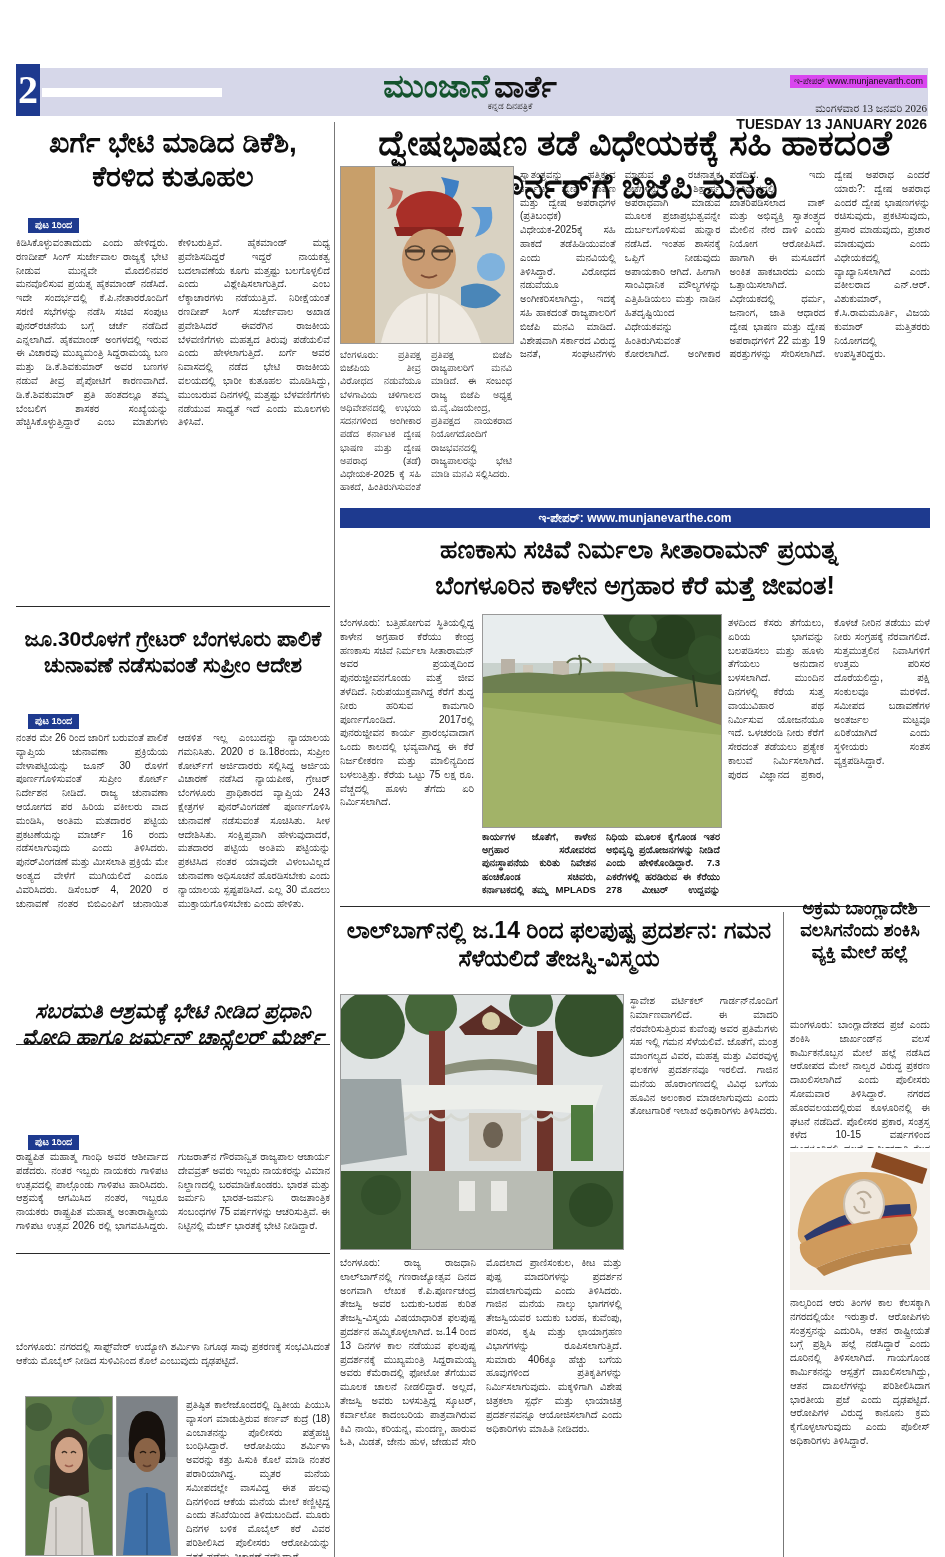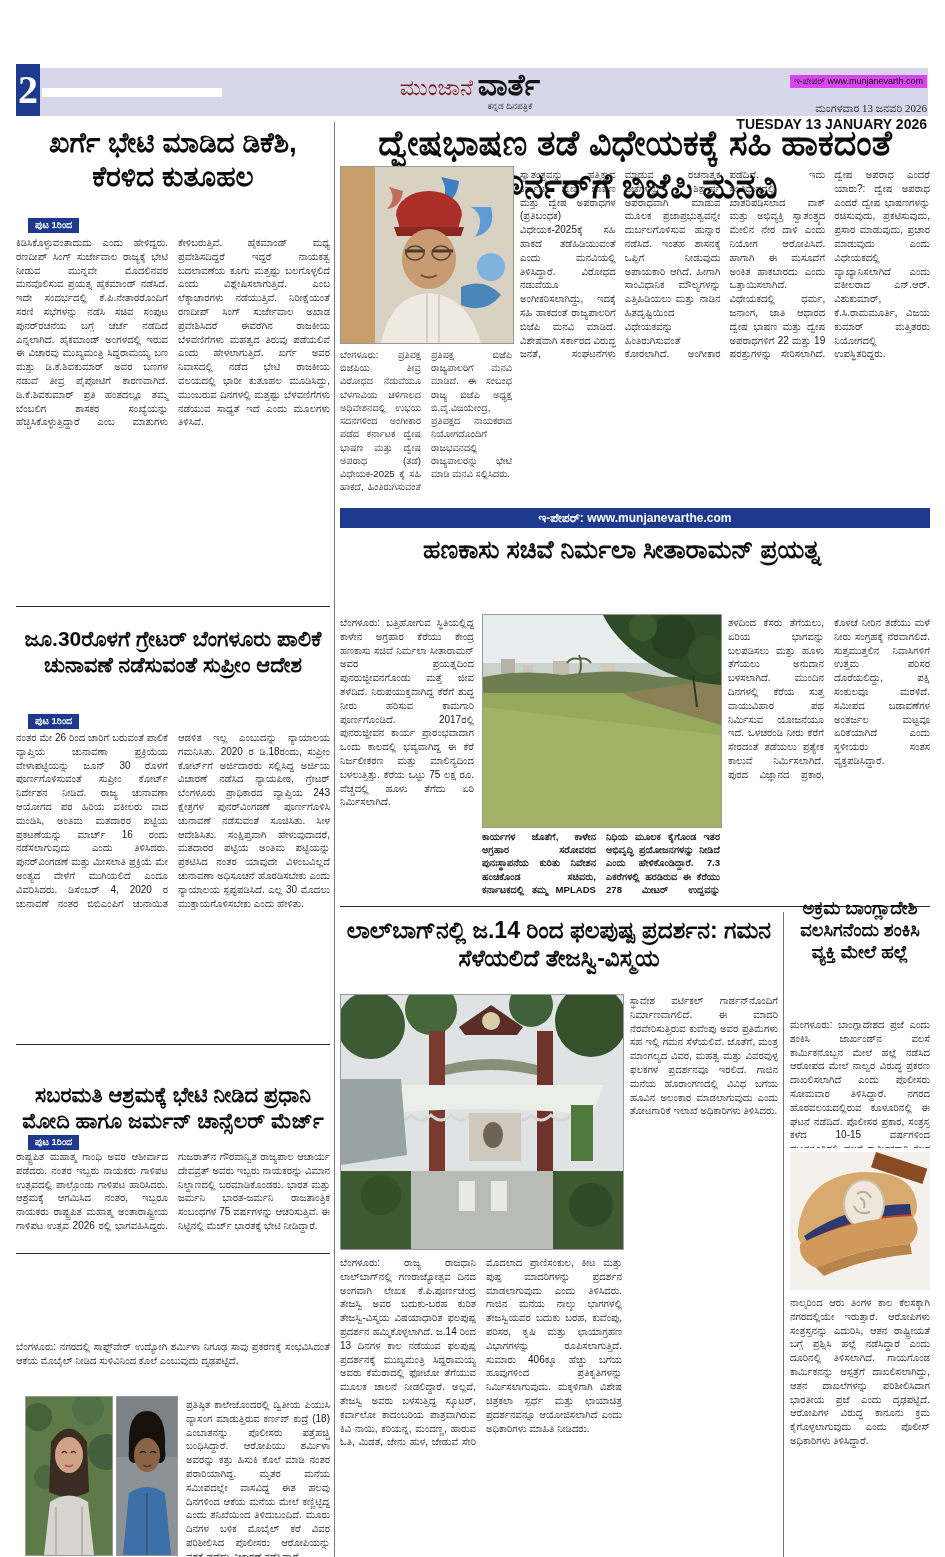--- a/index.html
+++ b/index.html
@@ -7,21 +7,21 @@
   body { font-family:"Liberation Sans", sans-serif; color:#111; }
   .page { position:relative; width:945px; height:1557px; background:#fff; overflow:hidden; }
 
   
   .band { position:absolute; left:16px; top:68px; width:912px; height:48px; background:#d6d7e9; }
   .pageno { position:absolute; left:16px; top:64px; width:24px; height:52px; background:#1e3a8f;
             color:#fff; font-size:40px; font-weight:bold; text-align:center; line-height:52px;
             font-family:"Liberation Serif", serif; }
   .whitestrip { position:absolute; left:42px; top:88px; width:180px; height:9px; background:#fff; }
   .masthead { position:absolute; left:340px; top:70px; width:260px; text-align:center; line-height:1; }
-  .masthead .red { color:#7f1d1d; font-weight:normal; font-size:22px; }
+  .masthead .red { color:#14532d; font-weight:bold; font-size:32px; }
   .masthead .blk { color:#111; font-weight:bold; font-size:30px; }
   .tagline { position:absolute; left:420px; top:101px; width:180px; text-align:center; font-size:9px; color:#222; }
   .hdr-right { position:absolute; right:18px; top:70px; width:200px; text-align:right; }
   .epaper { background:#d946ef; display:inline-block; font-size:9px; padding:1px 4px; color:#111; }
   .date-kn { font-size:11px; color:#222; margin-top:14px;font-family:Liberation Serif, serif; }
   .date-en { font-size:14px; font-weight:bold; color:#111; margin-top:1px; }
 
   
   .headline { font-weight:bold; color:#0d0d0d; text-align:center; line-height:1.22; }
   .body { font-size:10px; line-height:1.38; text-align:justify; color:#151515; overflow:hidden; }
@@ -67,21 +67,21 @@
   <div class="la headline" style="top:126px; font-size:28px;">ಖರ್ಗೆ ಭೇಟಿ ಮಾಡಿದ ಡಿಕೆಶಿ, ಕೆರಳಿದ ಕುತೂಹಲ</div>
   <div class="abs" style="left:28px; top:214px;"><span class="tag">ಪುಟ 1ರಿಂದ</span></div>
   <div class="la body cols2" style="top:236px; height:362px;">ಕಿಡಿಸಿಕೊಳ್ಳುವಂತಾದುದು ಎಂದು ಹೇಳಿದ್ದರು. ರಣದೀಪ್ ಸಿಂಗ್ ಸುರ್ಜೇವಾಲ ರಾಜ್ಯಕ್ಕೆ ಭೇಟಿ ನೀಡುವ ಮುನ್ನವೇ ಮೊದಲಿನವರ ಮನವೊಲಿಸುವ ಪ್ರಯತ್ನ ಹೈಕಮಾಂಡ್ ನಡೆಸಿದೆ. ಇದೇ ಸಂದರ್ಭದಲ್ಲಿ ಕೆ.ಪಿ.ನೇತಾರರೊಂದಿಗೆ ಸರಣಿ ಸಭೆಗಳನ್ನು ನಡೆಸಿ ಸಚಿವ ಸಂಪುಟ ಪುನರ್‌ರಚನೆಯ ಬಗ್ಗೆ ಚರ್ಚೆ ನಡೆದಿದೆ ಎನ್ನಲಾಗಿದೆ. ಹೈಕಮಾಂಡ್ ಅಂಗಳದಲ್ಲಿ ಇರುವ ಈ ವಿಚಾರವು ಮುಖ್ಯಮಂತ್ರಿ ಸಿದ್ದರಾಮಯ್ಯ ಬಣ ಮತ್ತು ಡಿ.ಕೆ.ಶಿವಕುಮಾರ್ ಅವರ ಬಣಗಳ ನಡುವೆ ತೀವ್ರ ಪೈಪೋಟಿಗೆ ಕಾರಣವಾಗಿದೆ. ಡಿ.ಕೆ.ಶಿವಕುಮಾರ್ ಪ್ರತಿ ಹಂತದಲ್ಲೂ ತಮ್ಮ ಬೆಂಬಲಿಗ ಶಾಸಕರ ಸಂಖ್ಯೆಯನ್ನು ಹೆಚ್ಚಿಸಿಕೊಳ್ಳುತ್ತಿದ್ದಾರೆ ಎಂಬ ಮಾತುಗಳು ಕೇಳಿಬರುತ್ತಿವೆ. ಹೈಕಮಾಂಡ್ ಮಧ್ಯ ಪ್ರವೇಶಿಸದಿದ್ದರೆ ಇದ್ದರೆ ನಾಯಕತ್ವ ಬದಲಾವಣೆಯ ಕೂಗು ಮತ್ತಷ್ಟು ಬಲಗೊಳ್ಳಲಿದೆ ಎಂದು ವಿಶ್ಲೇಷಿಸಲಾಗುತ್ತಿದೆ. ಎಂಬ ಲೆಕ್ಕಾಚಾರಗಳು ನಡೆಯುತ್ತಿವೆ. ನಿರೀಕ್ಷೆಯಂತೆ ರಣದೀಪ್ ಸಿಂಗ್ ಸುರ್ಜೇವಾಲ ಅಖಾಡ ಪ್ರವೇಶಿಸಿದರೆ ಈವರೆಗಿನ ರಾಜಕೀಯ ಬೆಳವಣಿಗೆಗಳು ಮಹತ್ವದ ತಿರುವು ಪಡೆಯಲಿವೆ ಎಂದು ಹೇಳಲಾಗುತ್ತಿದೆ. ಖರ್ಗೆ ಅವರ ನಿವಾಸದಲ್ಲಿ ನಡೆದ ಭೇಟಿ ರಾಜಕೀಯ ವಲಯದಲ್ಲಿ ಭಾರೀ ಕುತೂಹಲ ಮೂಡಿಸಿದ್ದು, ಮುಂಬರುವ ದಿನಗಳಲ್ಲಿ ಮತ್ತಷ್ಟು ಬೆಳವಣಿಗೆಗಳು ನಡೆಯುವ ಸಾಧ್ಯತೆ ಇದೆ ಎಂದು ಮೂಲಗಳು ತಿಳಿಸಿವೆ.</div>
   <div class="hrule" style="left:16px; top:606px; width:314px;"></div>
 
   <div class="la headline" style="top:626px; font-size:21px;">ಜೂ.30ರೊಳಗೆ ಗ್ರೇಟರ್ ಬೆಂಗಳೂರು ಪಾಲಿಕೆ ಚುನಾವಣೆ ನಡೆಸುವಂತೆ ಸುಪ್ರೀಂ ಆದೇಶ</div>
   <div class="abs" style="left:28px; top:710px;"><span class="tag">ಪುಟ 1ರಿಂದ</span></div>
   <div class="la body cols2" style="top:731px; height:305px;">ನಂತರ ಮೇ 26 ರಿಂದ ಜಾರಿಗೆ ಬರುವಂತೆ ಪಾಲಿಕೆ ವ್ಯಾಪ್ತಿಯ ಚುನಾವಣಾ ಪ್ರಕ್ರಿಯೆಯ ವೇಳಾಪಟ್ಟಿಯನ್ನು ಜೂನ್ 30 ರೊಳಗೆ ಪೂರ್ಣಗೊಳಿಸುವಂತೆ ಸುಪ್ರೀಂ ಕೋರ್ಟ್ ನಿರ್ದೇಶನ ನೀಡಿದೆ. ರಾಜ್ಯ ಚುನಾವಣಾ ಆಯೋಗದ ಪರ ಹಿರಿಯ ವಕೀಲರು ವಾದ ಮಂಡಿಸಿ, ಅಂತಿಮ ಮತದಾರರ ಪಟ್ಟಿಯ ಪ್ರಕಟಣೆಯನ್ನು ಮಾರ್ಚ್ 16 ರಂದು ನಡೆಸಲಾಗುವುದು ಎಂದು ತಿಳಿಸಿದರು. ಪುನರ್‌ವಿಂಗಡಣೆ ಮತ್ತು ಮೀಸಲಾತಿ ಪ್ರಕ್ರಿಯೆ ಮೇ ಅಂತ್ಯದ ವೇಳೆಗೆ ಮುಗಿಯಲಿದೆ ಎಂದೂ ವಿವರಿಸಿದರು. ಡಿಸೆಂಬರ್ 4, 2020 ರ ಚುನಾವಣೆ ನಂತರ ಬಿಬಿಎಂಪಿಗೆ ಚುನಾಯಿತ ಆಡಳಿತ ಇಲ್ಲ ಎಂಬುದನ್ನು ನ್ಯಾಯಾಲಯ ಗಮನಿಸಿತು. 2020 ರ ಡಿ.18ರಂದು, ಸುಪ್ರೀಂ ಕೋರ್ಟ್‌ಗೆ ಅರ್ಜಿದಾರರು ಸಲ್ಲಿಸಿದ್ದ ಅರ್ಜಿಯ ವಿಚಾರಣೆ ನಡೆಸಿದ ನ್ಯಾಯಪೀಠ, ಗ್ರೇಟರ್ ಬೆಂಗಳೂರು ಪ್ರಾಧಿಕಾರದ ವ್ಯಾಪ್ತಿಯ 243 ಕ್ಷೇತ್ರಗಳ ಪುನರ್‌ವಿಂಗಡಣೆ ಪೂರ್ಣಗೊಳಿಸಿ ಚುನಾವಣೆ ನಡೆಸುವಂತೆ ಸೂಚಿಸಿತು. ಸೀಳ ಆದೇಶಿಸಿತು. ಸಂಕ್ಷಿಪ್ತವಾಗಿ ಹೇಳುವುದಾದರೆ, ಮತದಾರರ ಪಟ್ಟಿಯ ಅಂತಿಮ ಪಟ್ಟಿಯನ್ನು ಪ್ರಕಟಿಸಿದ ನಂತರ ಯಾವುದೇ ವಿಳಂಬವಿಲ್ಲದೆ ಚುನಾವಣಾ ಅಧಿಸೂಚನೆ ಹೊರಡಿಸಬೇಕು ಎಂದು ನ್ಯಾಯಾಲಯ ಸ್ಪಷ್ಟಪಡಿಸಿದೆ. ಎಲ್ಲ 30 ಮೊದಲು ಮುಕ್ತಾಯಗೊಳಿಸಬೇಕು ಎಂದು ಹೇಳಿತು.</div>
   <div class="hrule" style="left:16px; top:1044px; width:314px;"></div>
 
-  <div class="la headline" style="top:1082px; font-size:21px;">ಸಬರಮತಿ ಆಶ್ರಮಕ್ಕೆ ಭೇಟಿ ನೀಡಿದ ಪ್ರಧಾನಿ ಮೋದಿ ಹಾಗೂ ಜರ್ಮನ್ ಚಾನ್ಸೆಲರ್ ಮೆರ್ಜ್</div>
+  <div class="la headline" style="top:998px; font-size:21px;font-style:italic;">ಸಬರಮತಿ ಆಶ್ರಮಕ್ಕೆ ಭೇಟಿ ನೀಡಿದ ಪ್ರಧಾನಿ ಮೋದಿ ಹಾಗೂ ಜರ್ಮನ್ ಚಾನ್ಸೆಲರ್ ಮೆರ್ಜ್</div>
   <div class="abs" style="left:28px; top:1131px;"><span class="tag">ಪುಟ 1ರಿಂದ</span></div>
   <div class="la body cols2" style="top:1150px; height:96px;">ರಾಷ್ಟ್ರಪಿತ ಮಹಾತ್ಮ ಗಾಂಧಿ ಅವರ ಆಶೀರ್ವಾದ ಪಡೆದರು. ನಂತರ ಇಬ್ಬರು ನಾಯಕರು ಗಾಳಿಪಟ ಉತ್ಸವದಲ್ಲಿ ಪಾಲ್ಗೊಂಡು ಗಾಳಿಪಟ ಹಾರಿಸಿದರು. ಆಶ್ರಮಕ್ಕೆ ಆಗಮಿಸಿದ ನಂತರ, ಇಬ್ಬರೂ ನಾಯಕರು ರಾಷ್ಟ್ರಪಿತ ಮಹಾತ್ಮ ಅಂತಾರಾಷ್ಟ್ರೀಯ ಗಾಳಿಪಟ ಉತ್ಸವ 2026 ರಲ್ಲಿ ಭಾಗವಹಿಸಿದ್ದರು. ಗುಜರಾತ್‌ನ ಗೌರವಾನ್ವಿತ ರಾಜ್ಯಪಾಲ ಆಚಾರ್ಯ ದೇವವ್ರತ್ ಅವರು ಇಬ್ಬರು ನಾಯಕರನ್ನು ವಿಮಾನ ನಿಲ್ದಾಣದಲ್ಲಿ ಬರಮಾಡಿಕೊಂಡರು. ಭಾರತ ಮತ್ತು ಜರ್ಮನಿ ಭಾರತ-ಜರ್ಮನಿ ರಾಜತಾಂತ್ರಿಕ ಸಂಬಂಧಗಳ 75 ವರ್ಷಗಳನ್ನು ಆಚರಿಸುತ್ತಿವೆ. ಈ ನಿಟ್ಟಿನಲ್ಲಿ ಮೆರ್ಜ್ ಭಾರತಕ್ಕೆ ಭೇಟಿ ನೀಡಿದ್ದಾರೆ.</div>
   <div class="hrule" style="left:16px; top:1253px; width:314px;"></div>
 
   <div class="la body" style="top:1340px; height:52px;">ಬೆಂಗಳೂರು: ನಗರದಲ್ಲಿ ಸಾಫ್ಟ್‌ವೇರ್ ಉದ್ಯೋಗಿ ಶರ್ಮಿಳಾ ನಿಗೂಢ ಸಾವು ಪ್ರಕರಣಕ್ಕೆ ಸಂಭವಿಸಿದಂತೆ ಆಕೆಯ ಮೊಬೈಲ್ ನೀಡಿದ ಸುಳಿವಿನಿಂದ ಕೊಲೆ ಎಂಬುವುದು ದೃಢಪಟ್ಟಿದೆ.</div>
   <figure class="abs photo-frame" style="left:25px; top:1396px;">
     <svg width="86" height="158" viewBox="0 0 86 158" xmlns="http://www.w3.org/2000/svg">
       <rect width="86" height="158" fill="#5d7a48"></rect>
       <circle cx="12" cy="20" r="14" fill="#46603a"></circle>
         <circle cx="62" cy="12" r="16" fill="#51704a"></circle>
@@ -129,21 +129,22 @@
       <path d="M80 108 q8 5 16 0" stroke="#7c4a33" stroke-width="2" fill="none"></path>
       <path d="M40 176 Q50 128 88 126 Q126 128 140 176 Z" fill="#efeae2"></path>
       <path d="M86 126 L86 176 M98 126 L98 176" stroke="#d8d2c6" stroke-width="2"></path>
     </svg>
   </figure>
   <div class="abs body cols2" style="left:340px; top:348px; width:172px; height:158px; font-size:9.6px;">ಬೆಂಗಳೂರು: ಪ್ರತಿಪಕ್ಷ ಬಿಜೆಪಿಯ ತೀವ್ರ ವಿರೋಧದ ನಡುವೆಯೂ ಬೆಳಗಾವಿಯ ಚಳಿಗಾಲದ ಅಧಿವೇಶನದಲ್ಲಿ ಉಭಯ ಸದನಗಳಿಂದ ಅಂಗೀಕಾರ ಪಡೆದ ಕರ್ನಾಟಕ ದ್ವೇಷ ಭಾಷಣ ಮತ್ತು ದ್ವೇಷ ಅಪರಾಧ (ತಡೆ) ವಿಧೇಯಕ-2025 ಕ್ಕೆ ಸಹಿ ಹಾಕದೆ, ಹಿಂತಿರುಗಿಸುವಂತೆ ಪ್ರತಿಪಕ್ಷ ಬಿಜೆಪಿ ರಾಜ್ಯಪಾಲರಿಗೆ ಮನವಿ ಮಾಡಿದೆ. ಈ ಸಂಬಂಧ ರಾಜ್ಯ ಬಿಜೆಪಿ ಅಧ್ಯಕ್ಷ ಬಿ.ವೈ.ವಿಜಯೇಂದ್ರ, ಪ್ರತಿಪಕ್ಷದ ನಾಯಕರಾದ ನಿಯೋಗದೊಂದಿಗೆ ರಾಜಭವನದಲ್ಲಿ ರಾಜ್ಯಪಾಲರನ್ನು ಭೇಟಿ ಮಾಡಿ ಮನವಿ ಸಲ್ಲಿಸಿದರು.</div>
   <div class="abs body cols4" style="left:520px; top:168px; width:410px; height:338px;">ಸ್ವಾತಂತ್ರ್ಯವನ್ನು ಹತ್ತಿಕ್ಕುವ ಕರ್ನಾಟಕ ದ್ವೇಷ ಭಾಷಣ ಮತ್ತು ದ್ವೇಷ ಅಪರಾಧಗಳ (ಪ್ರತಿಬಂಧಕ) ವಿಧೇಯಕ-2025ಕ್ಕೆ ಸಹಿ ಹಾಕದೆ ತಡೆಹಿಡಿಯುವಂತೆ ಎಂದು ಮನವಿಯಲ್ಲಿ ತಿಳಿಸಿದ್ದಾರೆ. ವಿರೋಧದ ನಡುವೆಯೂ ಅಂಗೀಕರಿಸಲಾಗಿದ್ದು, ಇದಕ್ಕೆ ಸಹಿ ಹಾಕದಂತೆ ರಾಜ್ಯಪಾಲರಿಗೆ ಬಿಜೆಪಿ ಮನವಿ ಮಾಡಿದೆ. ವಿಶೇಷವಾಗಿ ಸರ್ಕಾರದ ವಿರುದ್ಧ ಜನತೆ, ಸಂಘಟನೆಗಳು ಮಾಡುವ ರಚನಾತ್ಮಕ ಟೀಕೆಗಳನ್ನು ಶಿಕ್ಷಾರ್ಹ ಅಪರಾಧವಾಗಿ ಮಾಡುವ ಮೂಲಕ ಪ್ರಜಾಪ್ರಭುತ್ವವನ್ನೇ ದುರ್ಬಲಗೊಳಿಸುವ ಹುನ್ನಾರ ನಡೆಸಿದೆ. ಇಂತಹ ಶಾಸನಕ್ಕೆ ಒಪ್ಪಿಗೆ ನೀಡುವುದು ಅಪಾಯಕಾರಿ ಆಗಿದೆ. ಹೀಗಾಗಿ ಸಾಂವಿಧಾನಿಕ ಮೌಲ್ಯಗಳನ್ನು ಎತ್ತಿಹಿಡಿಯಲು ಮತ್ತು ನಾಡಿನ ಹಿತದೃಷ್ಟಿಯಿಂದ ವಿಧೇಯಕವನ್ನು ಹಿಂತಿರುಗಿಸುವಂತೆ ಕೋರಲಾಗಿದೆ. ಅಂಗೀಕಾರ ಪಡೆದಿದೆ. ಇದು ಸಂವಿಧಾನದಲ್ಲಿ ಖಾತರಿಪಡಿಸಲಾದ ವಾಕ್ ಮತ್ತು ಅಭಿವ್ಯಕ್ತಿ ಸ್ವಾತಂತ್ರ್ಯದ ಮೇಲಿನ ನೇರ ದಾಳಿ ಎಂದು ನಿಯೋಗ ಆರೋಪಿಸಿದೆ. ಹಾಗಾಗಿ ಈ ಮಸೂದೆಗೆ ಅಂಕಿತ ಹಾಕಬಾರದು ಎಂದು ಒತ್ತಾಯಿಸಲಾಗಿದೆ. ವಿಧೇಯಕದಲ್ಲಿ ಧರ್ಮ, ಜನಾಂಗ, ಜಾತಿ ಆಧಾರದ ದ್ವೇಷ ಭಾಷಣ ಮತ್ತು ದ್ವೇಷ ಅಪರಾಧಗಳಿಗೆ 22 ಮತ್ತು 19 ಷರತ್ತುಗಳನ್ನು ಸೇರಿಸಲಾಗಿದೆ. ದ್ವೇಷ ಅಪರಾಧ ಎಂದರೆ ಯಾರು?: ದ್ವೇಷ ಅಪರಾಧ ಎಂದರೆ ದ್ವೇಷ ಭಾಷಣಗಳನ್ನು ರಚಿಸುವುದು, ಪ್ರಕಟಿಸುವುದು, ಪ್ರಸಾರ ಮಾಡುವುದು, ಪ್ರಚಾರ ಮಾಡುವುದು ಎಂದು ವಿಧೇಯಕದಲ್ಲಿ ವ್ಯಾಖ್ಯಾನಿಸಲಾಗಿದೆ ಎಂದು ವಕೀಲರಾದ ಎನ್.ಆರ್. ವಿಶುಕುಮಾರ್, ಕೆ.ಸಿ.ರಾಮಮೂರ್ತಿ, ವಿಜಯ ಕುಮಾರ್ ಮತ್ತಿತರರು ನಿಯೋಗದಲ್ಲಿ ಉಪಸ್ಥಿತರಿದ್ದರು.</div>
 
   <div class="banner">ಇ-ಪೇಪರ್: www.munjanevarthe.com</div>
 
-  <div class="abs headline" style="left:327px; top:534px; width:590px; font-size:25px;">ಹಣಕಾಸು ಸಚಿವೆ ನಿರ್ಮಲಾ ಸೀತಾರಾಮನ್ ಪ್ರಯತ್ನ</div>
+  <div class="abs headline" style="left:344px; top:534px; width:590px; font-size:25px;">ಹಣಕಾಸು ಸಚಿವೆ ನಿರ್ಮಲಾ ಸೀತಾರಾಮನ್ ಪ್ರಯತ್ನ</div>
+  <div class="abs headline" style="left:340px; top:570px; width:590px; font-size:25px;">ಬೆಂಗಳೂರಿನ ಕಾಳೇನ ಅಗ್ರಹಾರ ಕೆರೆ ಮತ್ತೆ ಜೀವಂತ!</div>
 
   <div class="abs body" style="left:340px; top:616px; width:134px; height:284px;">ಬೆಂಗಳೂರು: ಬತ್ತಿಹೋಗುವ ಸ್ಥಿತಿಯಲ್ಲಿದ್ದ ಕಾಳೇನ ಅಗ್ರಹಾರ ಕೆರೆಯು ಕೇಂದ್ರ ಹಣಕಾಸು ಸಚಿವೆ ನಿರ್ಮಲಾ ಸೀತಾರಾಮನ್ ಅವರ ಪ್ರಯತ್ನದಿಂದ ಪುನರುಜ್ಜೀವನಗೊಂಡು ಮತ್ತೆ ಜೀವ ತಳೆದಿದೆ. ನಿರುಪಯುಕ್ತವಾಗಿದ್ದ ಕೆರೆಗೆ ಶುದ್ಧ ನೀರು ಹರಿಸುವ ಕಾಮಗಾರಿ ಪೂರ್ಣಗೊಂಡಿದೆ. 2017ರಲ್ಲಿ ಪುನರುಜ್ಜೀವನ ಕಾರ್ಯ ಪ್ರಾರಂಭವಾದಾಗ ಒಂದು ಕಾಲದಲ್ಲಿ ಭವ್ಯವಾಗಿದ್ದ ಈ ಕೆರೆ ನಿರ್ಜಲೀಕರಣ ಮತ್ತು ಮಾಲಿನ್ಯದಿಂದ ಬಳಲುತ್ತಿತ್ತು. ಕೆರೆಯ ಒಟ್ಟು 75 ಲಕ್ಷ ರೂ. ವೆಚ್ಚದಲ್ಲಿ ಹೂಳು ತೆಗೆದು ಏರಿ ನಿರ್ಮಿಸಲಾಗಿದೆ.</div>
 
   <figure class="abs photo-frame" style="left:482px; top:614px;">
     <svg width="238" height="212" viewBox="0 0 238 212" xmlns="http://www.w3.org/2000/svg">
       <rect width="238" height="212" fill="#e8edee"></rect>
       <rect y="48" width="238" height="30" fill="#c9d2cd"></rect>
       <rect x="18" y="44" width="14" height="18" fill="#b9b2a6"></rect>
         <rect x="40" y="50" width="10" height="12" fill="#cfc8ba"></rect>
       <rect x="70" y="46" width="16" height="16" fill="#c4bcae"></rect>

